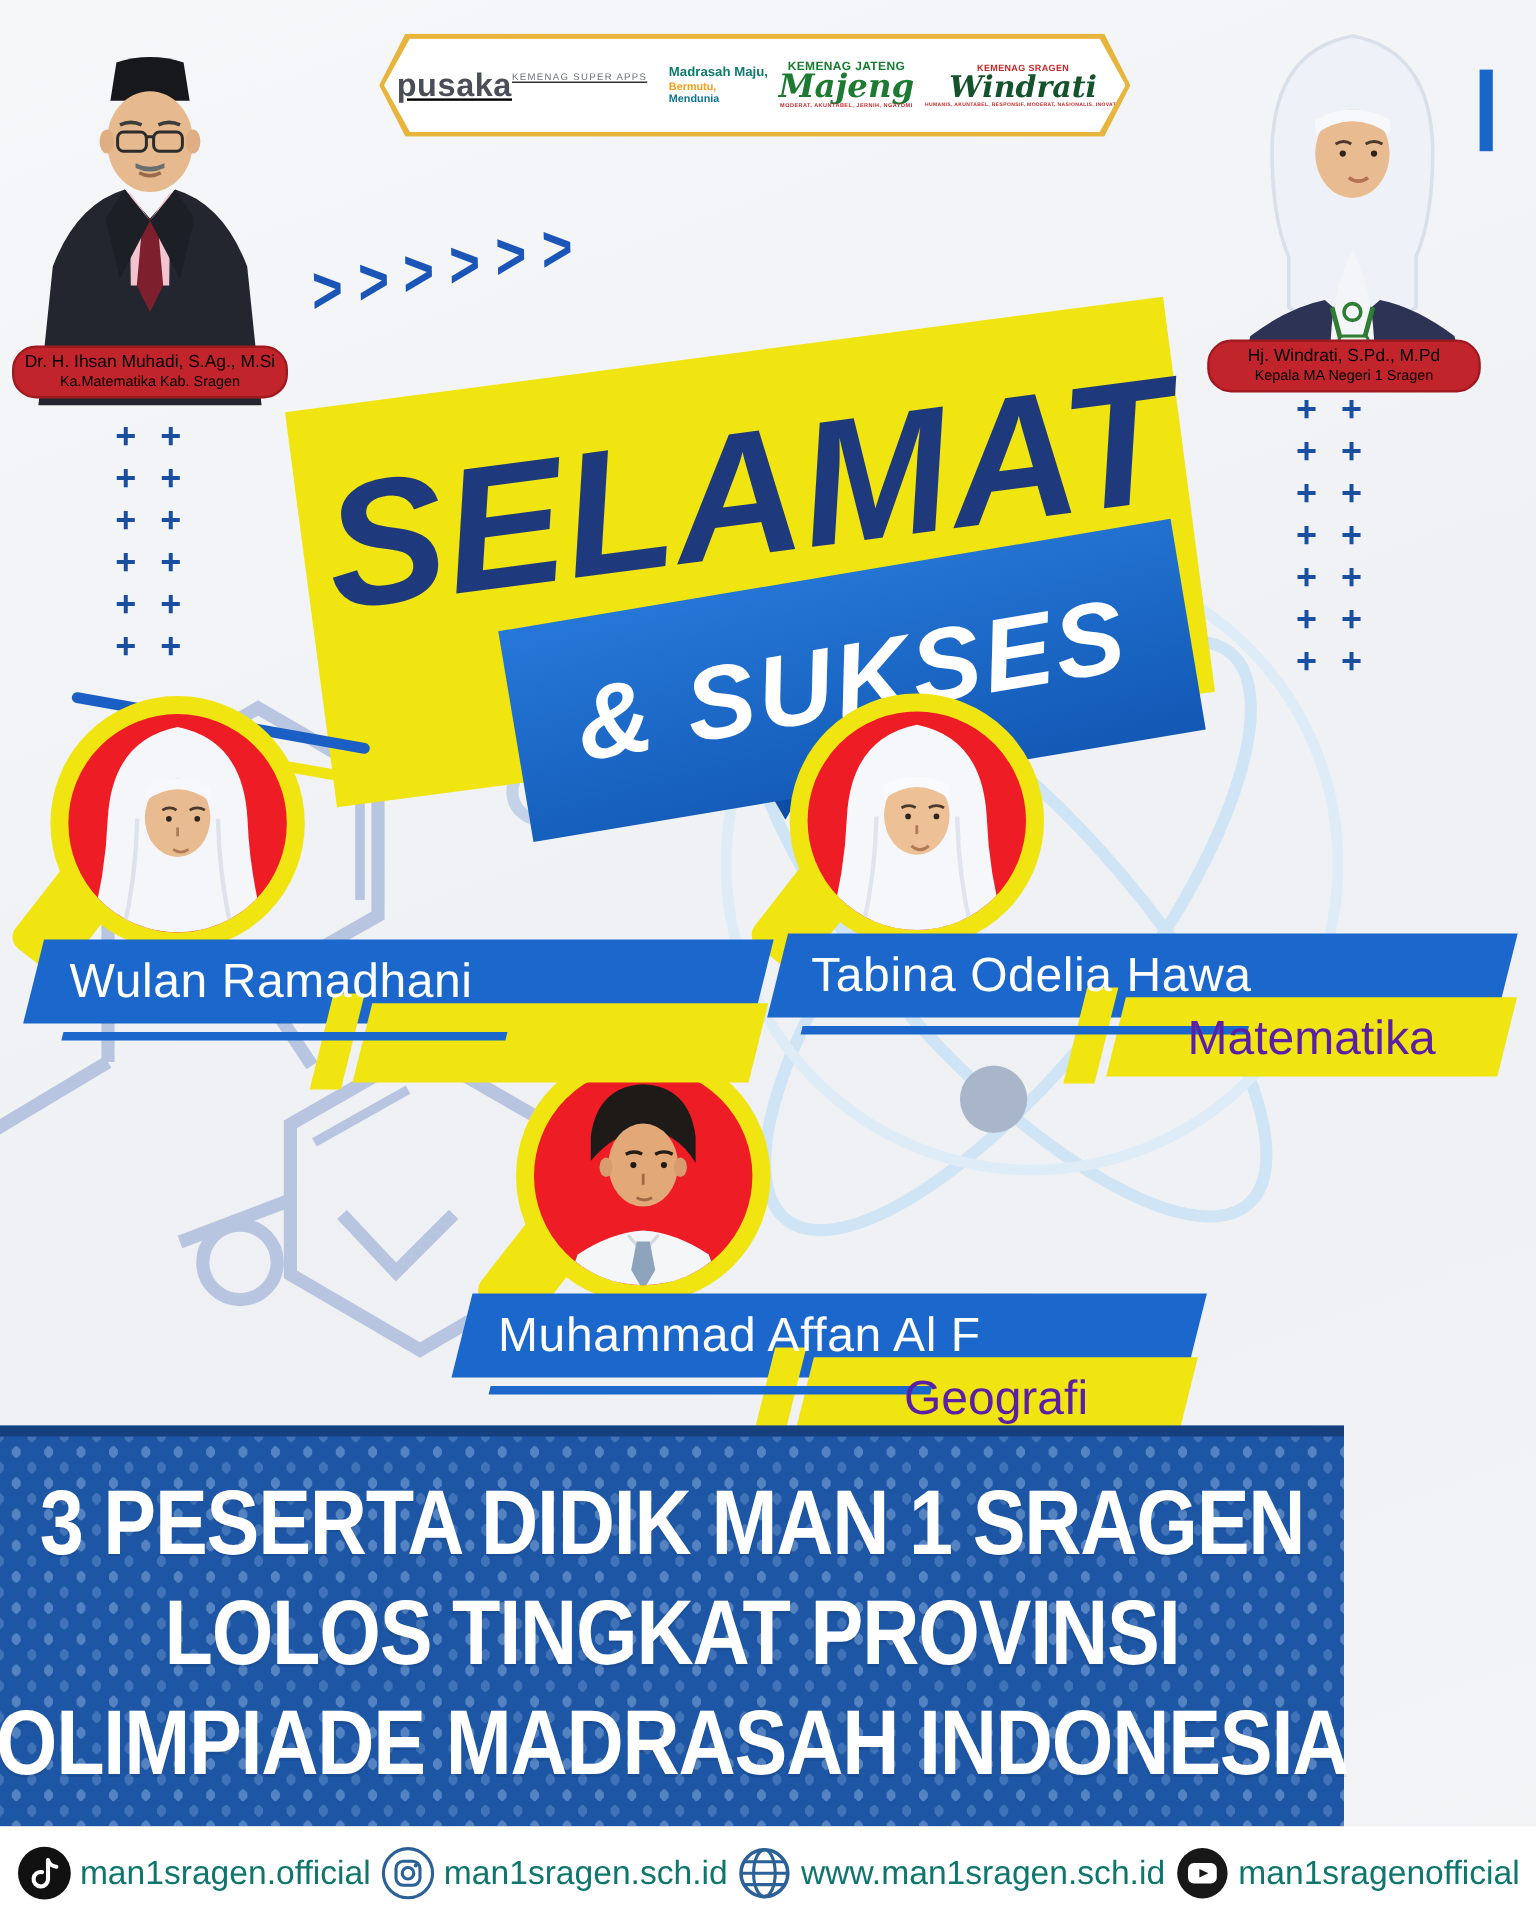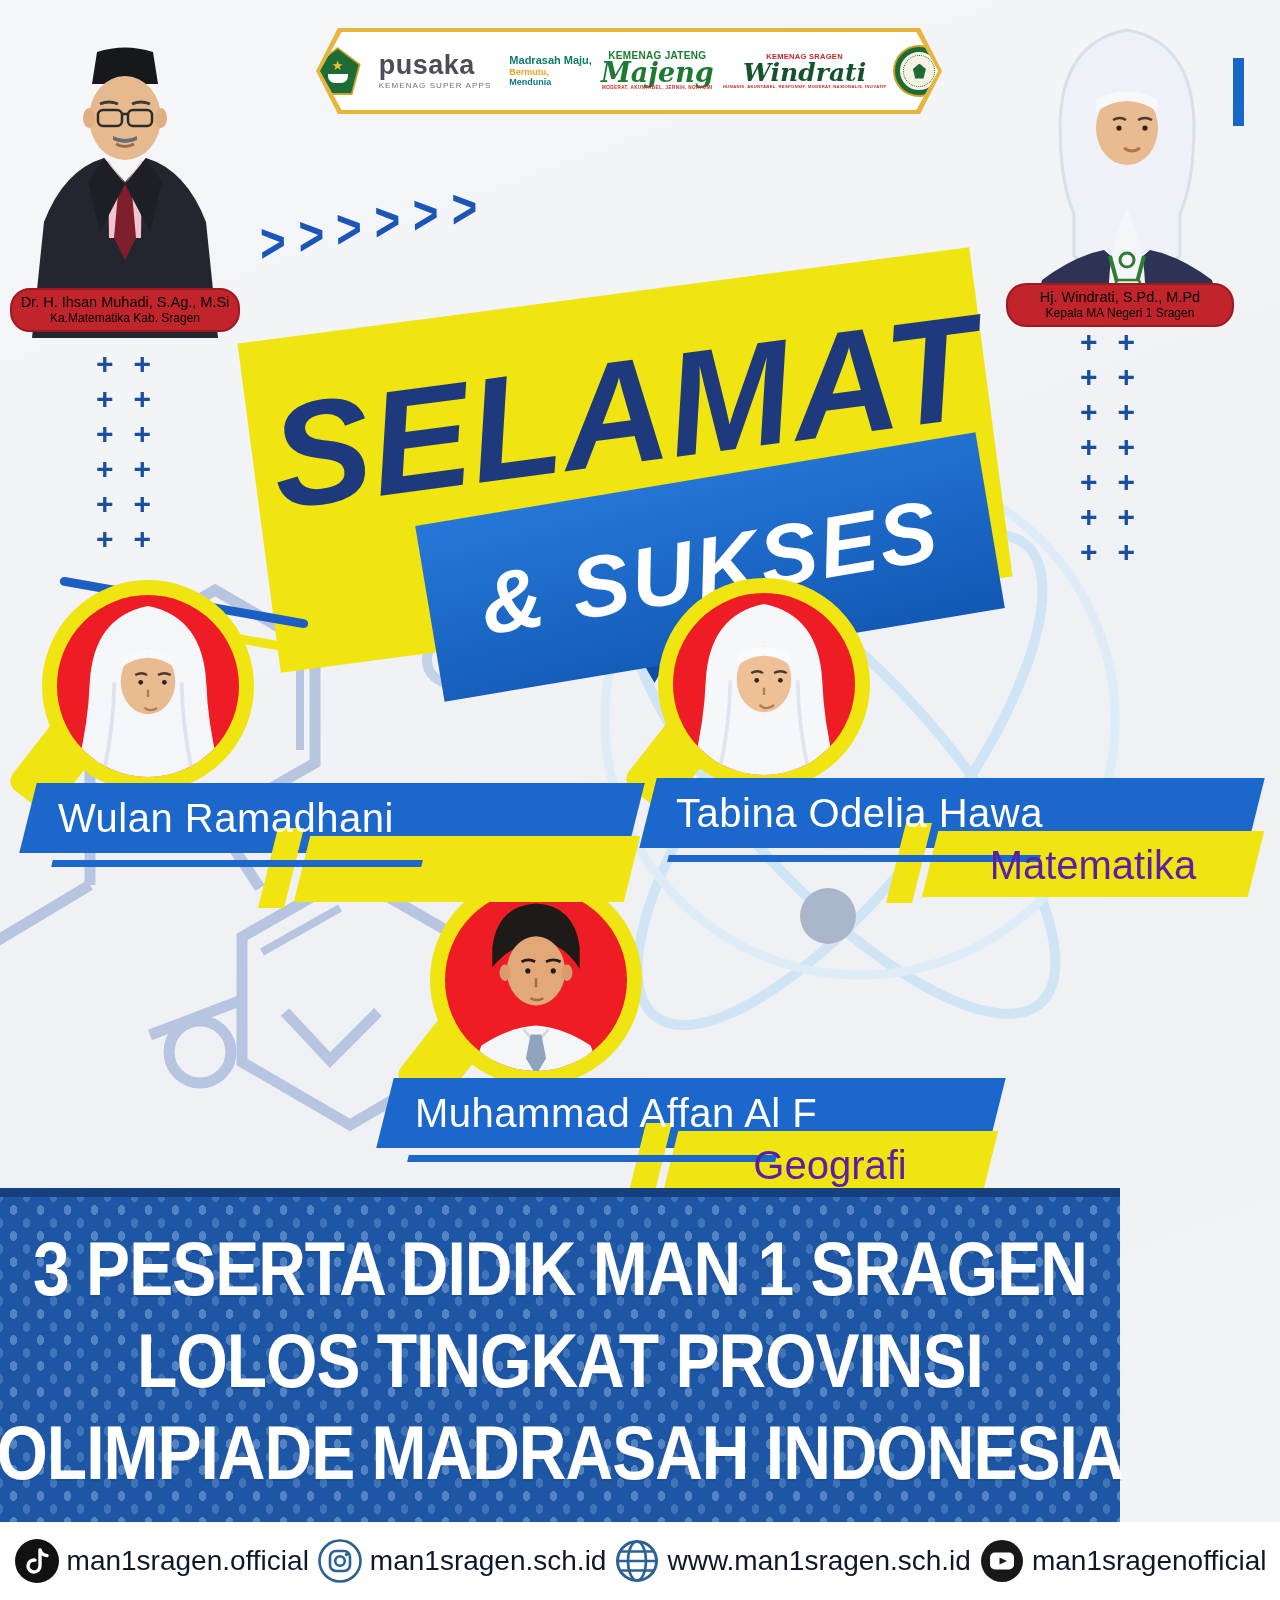--- a/index.html
+++ b/index.html
@@ -15,21 +15,21 @@
     background:#e7b43c; clip-path:polygon(0 50%,3.5% 0,96.5% 0,100% 50%,96.5% 100%,3.5% 100%); }
   .strip-inner { position:absolute; left:4px; top:4px; right:4px; bottom:4px; background:#fff;
     clip-path:polygon(0 50%,3.5% 0,96.5% 0,100% 50%,96.5% 100%,3.5% 100%);
     display:flex; align-items:center; justify-content:center; gap:9px; padding:0 30px; }
   .shield-wrap{ position:relative; width:46px; height:48px; flex:0 0 auto;}
   .shield-gold{ position:absolute; inset:0; background:#c9a227; clip-path:polygon(50% 0,100% 36%,82% 100%,18% 100%,0 36%);}
   .shield-green{ position:absolute; inset:2px; background:#1d6b35; clip-path:polygon(50% 0,100% 36%,82% 100%,18% 100%,0 36%);
     display:flex; flex-direction:column; align-items:center; justify-content:center; gap:2px;}
   .shield-star{ color:#f5c431; font-size:13px; line-height:12px;}
   .shield-book{ width:20px; height:9px; background:#fff; border-radius:0 0 7px 7px;}
-  .pusaka-col{ display:flex; flex-direction:column; line-height:1; flex:0 0 auto;}
+  .pusaka-col{ display:flex; flex-direction:row; line-height:1; flex:0 0 auto;text-decoration:underline;}
   .pusaka-title{ font-size:27px; font-weight:bold; color:#4a4f57; letter-spacing:.5px;}
   .pusaka-sub{ font-size:8px; color:#6d727a; letter-spacing:1.1px; margin-top:3px;}
   .madrasah-col{ display:flex; flex-direction:column; line-height:1.15; flex:0 0 auto;}
   .mad1{ font-size:11px; font-weight:bold; color:#0e7b6d;}
   .mad2{ font-size:9px; font-weight:bold; color:#f59f1b;}
   .mad3{ font-size:9px; font-weight:bold; color:#0e7490;}
   .majeng-col,.harmoni-col{ display:flex; flex-direction:column; align-items:center; line-height:1; flex:0 0 auto;}
   .majeng-kicker{ font-size:10px; font-weight:800; color:#177c2e; letter-spacing:.3px;}
   .majeng-script{ font-family:"DejaVu Serif", serif; font-style:italic; font-weight:bold; font-size:27px; color:#1d7a33; margin-top:-2px;}
   .majeng-tag{ font-size:4.6px; font-weight:bold; color:#c62828; letter-spacing:.4px;}
@@ -102,21 +102,21 @@
     background-size:27px 26px, 27px 26px; background-position:0 0, 13px 13px;
     border-top:9px solid #153f7d;
     display:flex; flex-direction:column; align-items:center; justify-content:center; gap:4px;}
   .bn-line{ display:block; color:#fff; font-weight:bold; font-size:66px; line-height:88px; white-space:nowrap;
     transform:scaleY(1.16); letter-spacing:-1px; text-shadow:0 2px 0 rgba(0,0,0,.08);}
 
   
   .footer{ position:absolute; left:0; top:1522px; width:1280px; height:78px; background:#fff; z-index:6;
     display:flex; align-items:center; justify-content:center; gap:8px;}
   .f-item{ display:flex; align-items:center; gap:7px; cursor:pointer;}
-  .f-label{ color:#0f172a; font-size:28px; white-space:nowrap;}
+  .f-label{ color:#0f766e; font-size:28px; white-space:nowrap;}
 </style>
 </head>
 <body>
 
 <div id="poster">
 
   <svg class="decor" width="1280" height="1600" viewBox="0 0 1280 1600">
     <g stroke="#b5c3e0" stroke-width="11" fill="none" opacity="0.95">
       <path d="M215 590 L315 648 L315 763 L215 820 L115 763 L115 648 Z"></path>
       <path d="M300 660 L300 750" stroke-width="8"></path>

